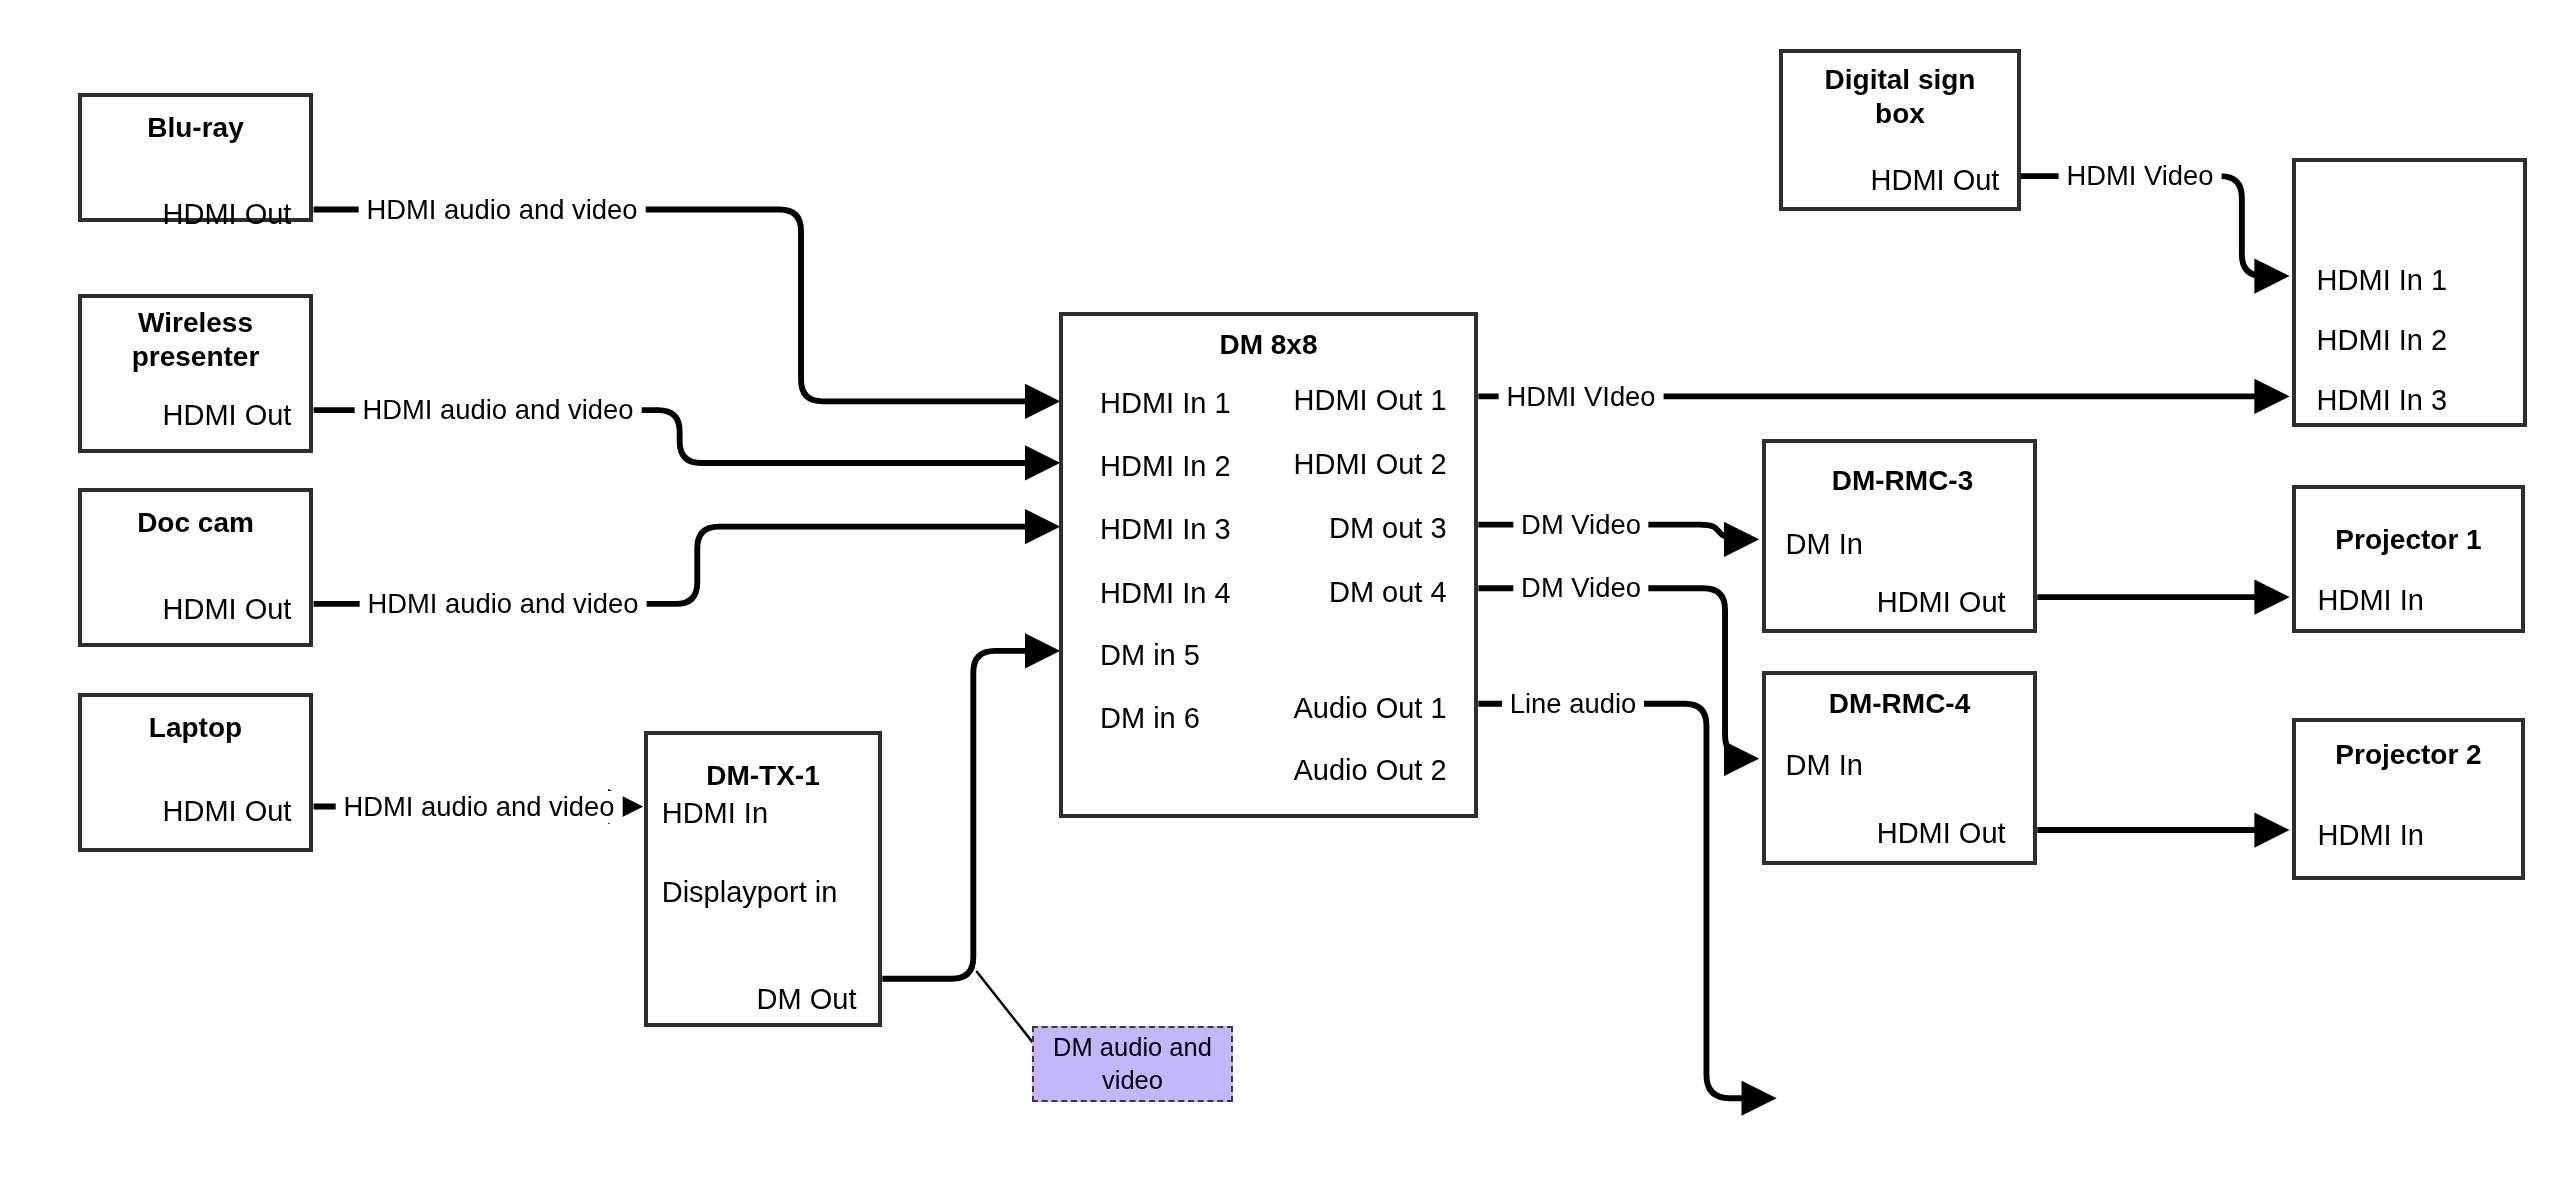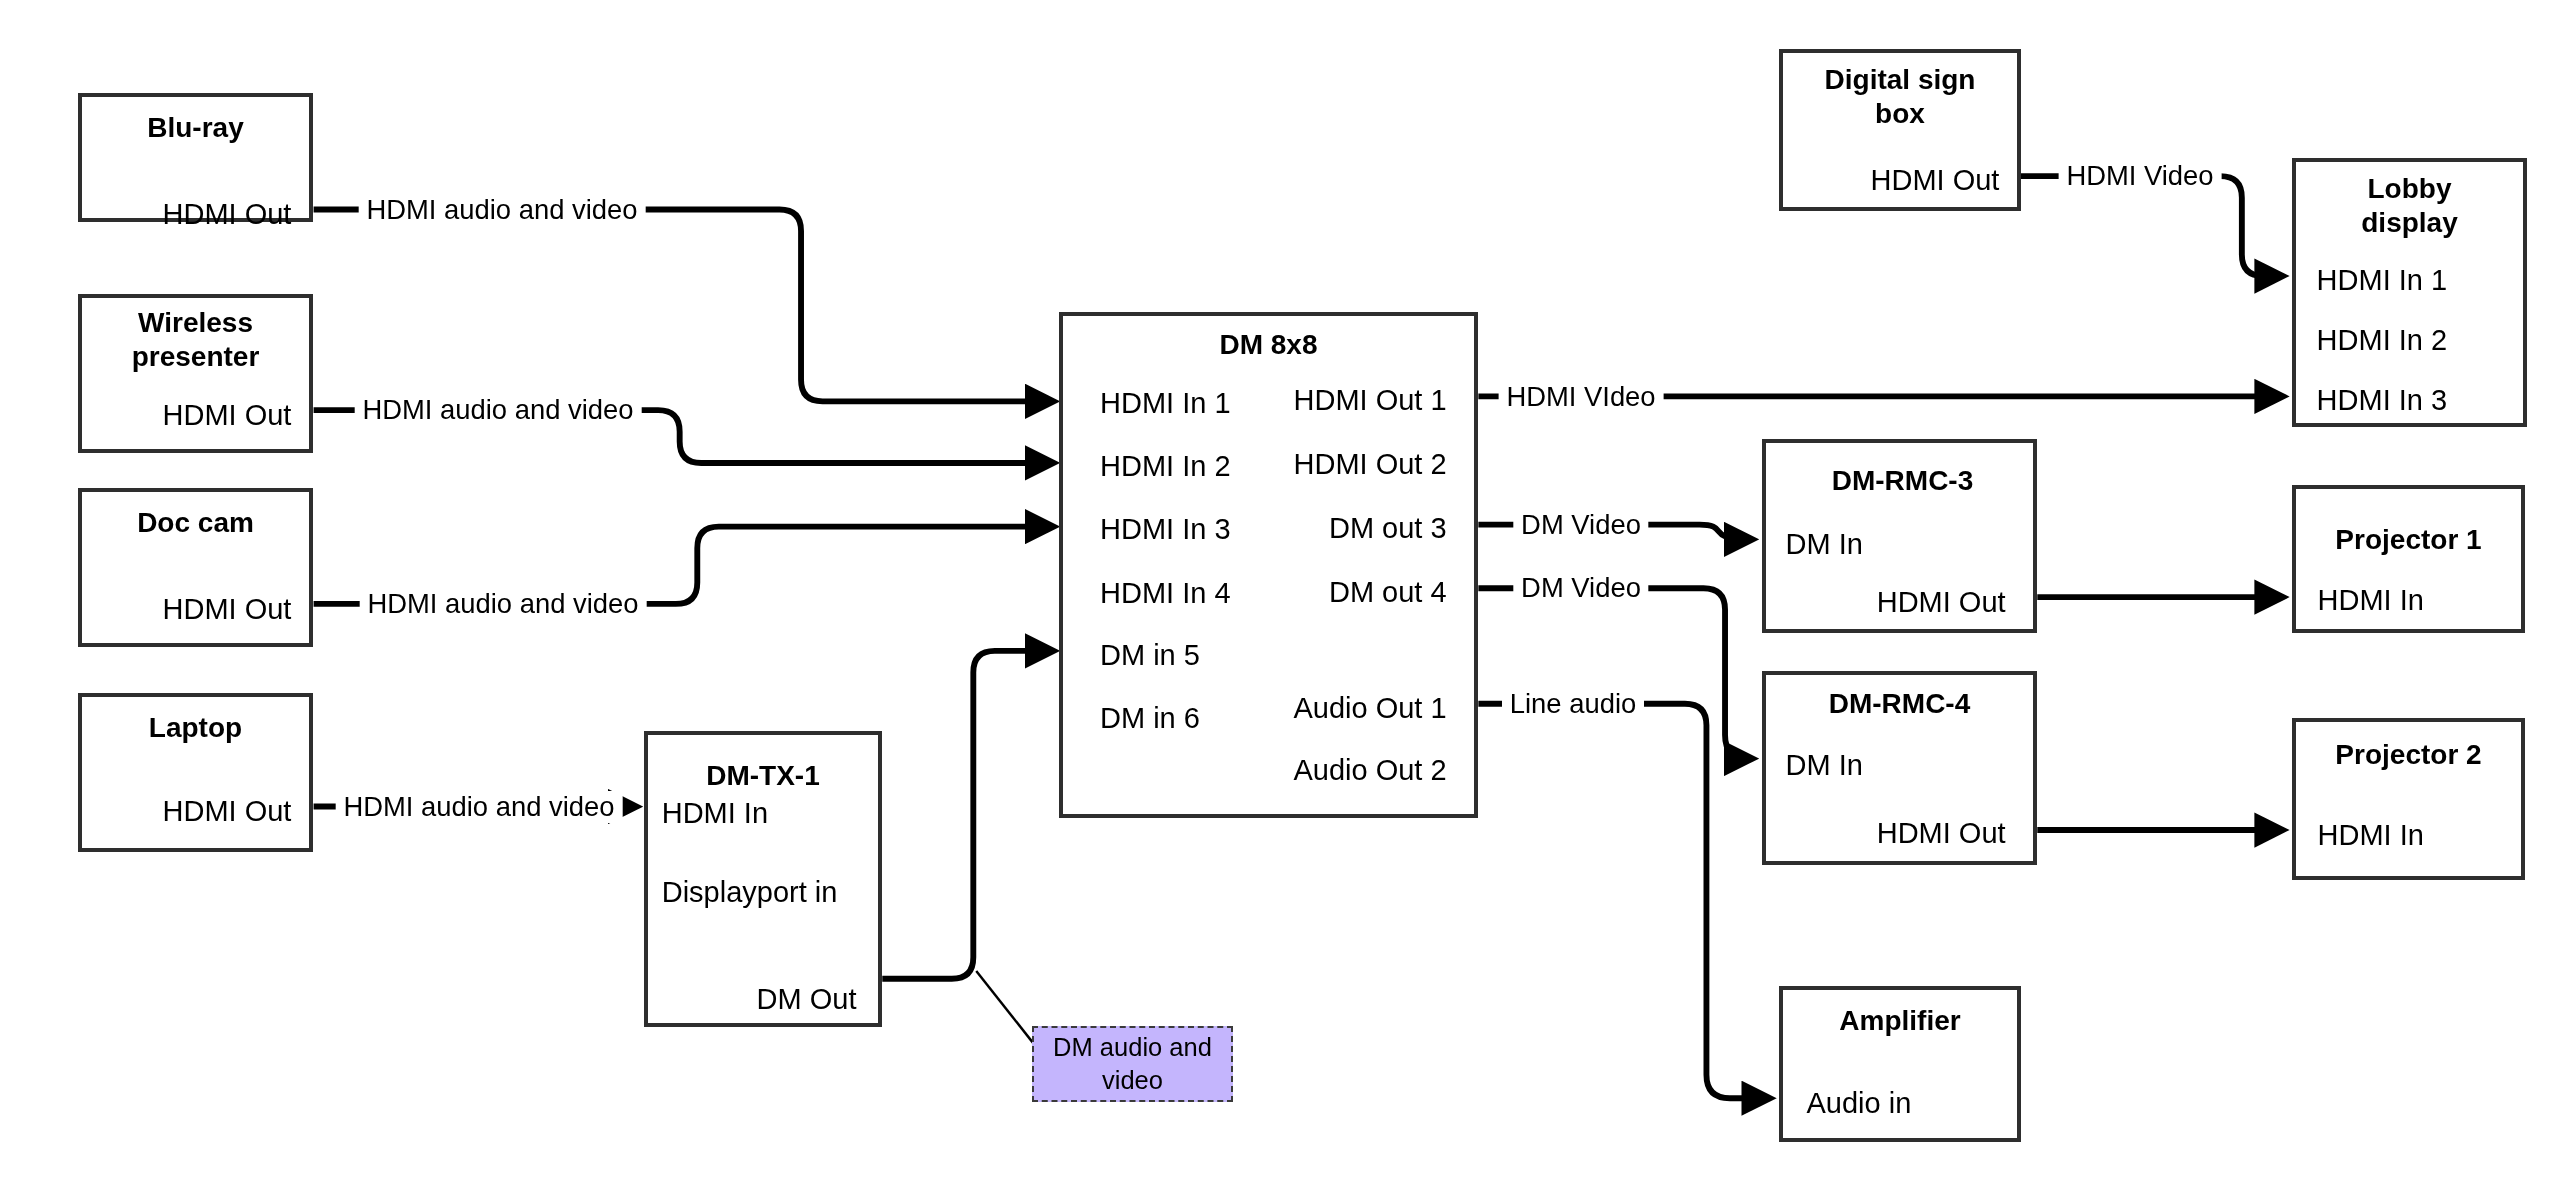--- a/index.html
+++ b/index.html
@@ -125,21 +125,20 @@
     <div class="port pr" style="right:27.4px;top:392px;">Audio Out 1</div>
     <div class="port pr" style="right:27.4px;top:454px;">Audio Out 2</div>
   </div>
 
   <div class="node" style="left:1779px;top:49px;width:242px;height:162px;">
     <div class="node-title" style="top:9.8px;padding:0 34px;">Digital sign box</div>
     <div class="port pr" style="right:17.6px;top:127px;">HDMI Out</div>
   </div>
 
   <div class="node" style="left:2292px;top:158px;width:235px;height:269px;">
-    <div class="node-title" style="top:9.8px;padding:0 44px;">Lobby display</div>
     <div class="port pl" style="left:20.6px;top:118px;">HDMI In 1</div>
     <div class="port pl" style="left:20.6px;top:178px;">HDMI In 2</div>
     <div class="port pl" style="left:20.6px;top:238px;">HDMI In 3</div>
   </div>
 
   <div class="node" style="left:1762px;top:439px;width:275px;height:194px;">
     <div class="node-title" style="top:21px;padding-left:6px;">DM-RMC-3</div>
     <div class="port pl" style="left:19.6px;top:101px;">DM In</div>
     <div class="port pr" style="right:27.4px;top:159px;">HDMI Out</div>
   </div>
@@ -153,24 +152,20 @@
     <div class="node-title" style="top:11.7px;">DM-RMC-4</div>
     <div class="port pl" style="left:19.6px;top:90px;">DM In</div>
     <div class="port pr" style="right:27.4px;top:158px;">HDMI Out</div>
   </div>
 
   <div class="node" style="left:2292px;top:718px;width:233px;height:162px;">
     <div class="node-title" style="top:15.7px;">Projector 2</div>
     <div class="port pl" style="left:21.5px;top:113px;">HDMI In</div>
   </div>
 
-  <div class="node" style="left:1779px;top:986px;width:242px;height:156px;">
-    <div class="node-title" style="top:13.7px;">Amplifier</div>
-    <div class="port pl" style="left:23.5px;top:113px;">Audio in</div>
-  </div>
 
   <div class="wlabel" style="left:502px;top:210px;">HDMI audio and video</div>
   <div class="wlabel" style="left:498px;top:410px;">HDMI audio and video</div>
   <div class="wlabel" style="left:503px;top:604px;">HDMI audio and video</div>
   <div class="wlabel" style="left:479px;top:807px;">HDMI audio and video</div>
   <div class="wlabel" style="left:1581px;top:397px;">HDMI VIdeo</div>
   <div class="wlabel" style="left:2140px;top:176px;">HDMI Video</div>
   <div class="wlabel" style="left:1581px;top:525px;">DM Video</div>
   <div class="wlabel" style="left:1581px;top:588px;">DM Video</div>
   <div class="wlabel" style="left:1573px;top:704px;">Line audio</div>

